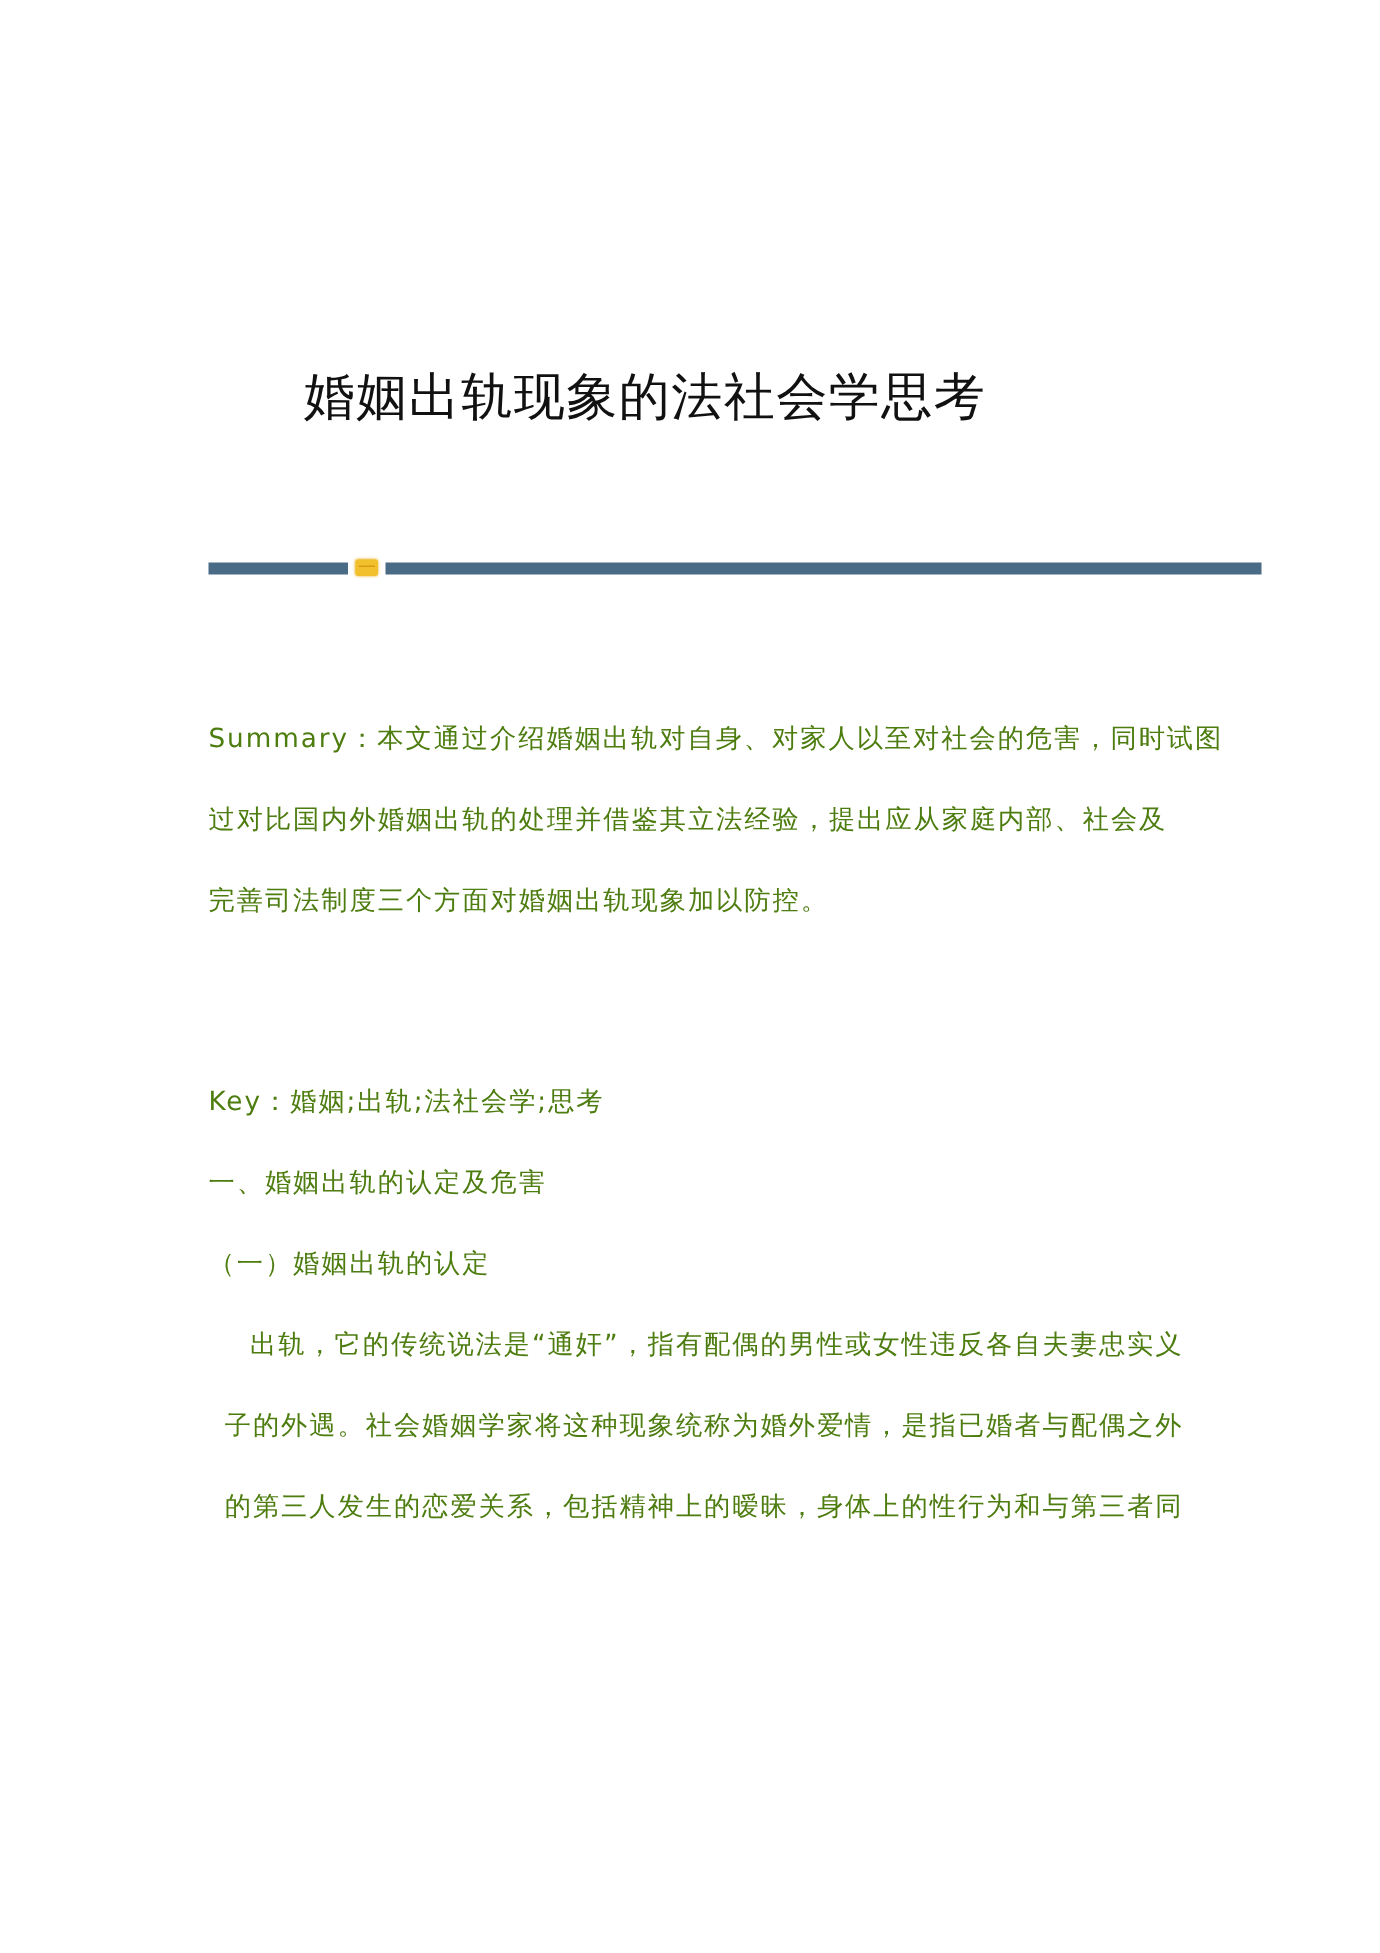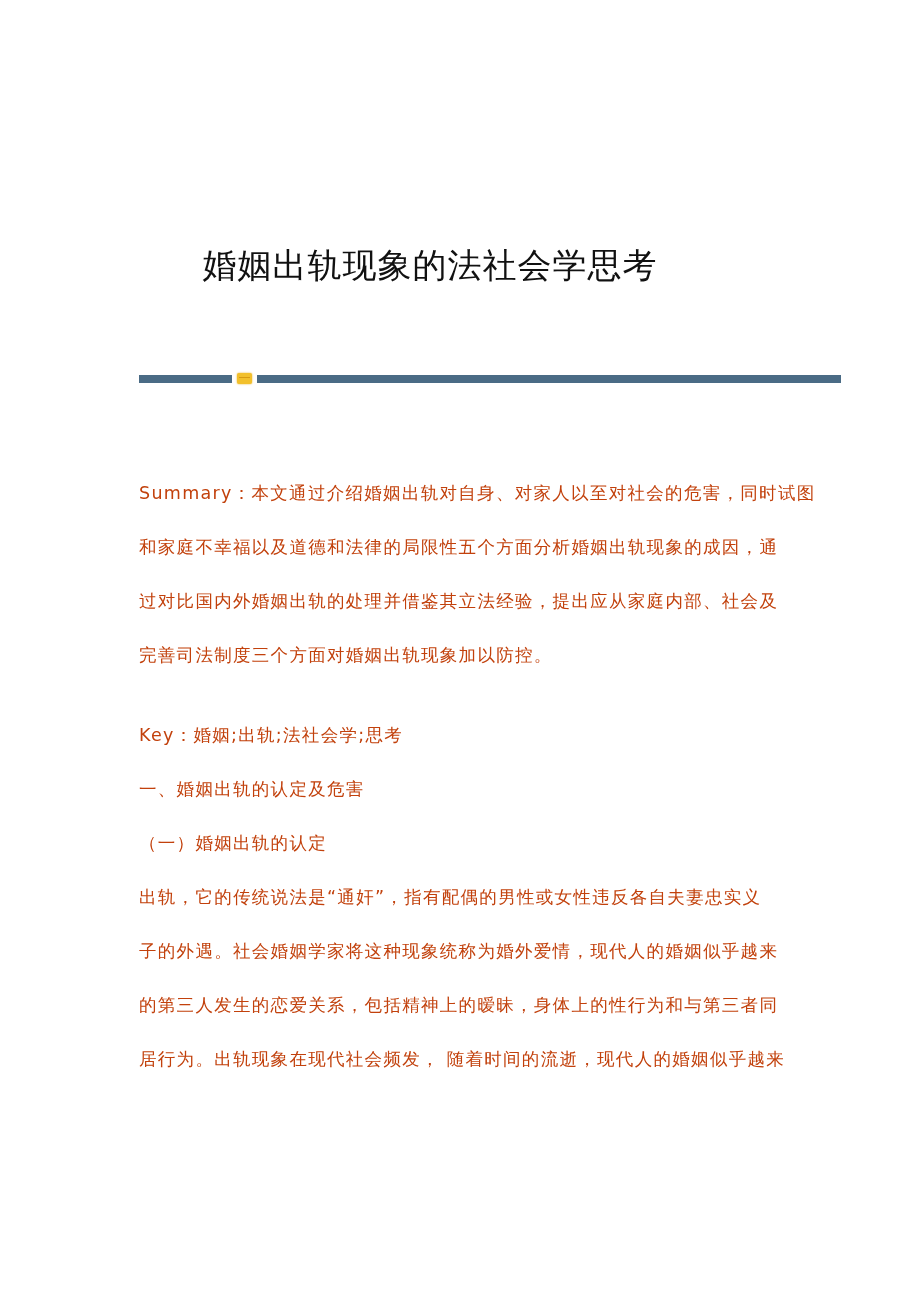--- a/index.html
+++ b/index.html
@@ -68,63 +68,61 @@
       right: 2px;
       top: 4px;
       height: 1px;
       background: #d79a12;
     }
     .body-text {
       position: absolute;
       left: 139px;
       width: 650px;
       font-size: 17.5px;
-      color: #c2410c;
+      color: #4d7c0f;
       font-family: "DejaVu Sans", "Liberation Sans", sans-serif;
     }
     .summary { top: 466px; }
     .keywords { top: 708px; }
     .heading1 { top: 762px; }
     .heading2 { top: 816px; }
-    .body-para { top: 870px; }
+    .body-para { top: 870px; text-align: right; }
     .line {
       display: block;
       white-space: nowrap;
       line-height: 54px;
       letter-spacing: 1.3px;
     }
   </style>
 </head>
 <body>
 
 <h1 class="page-title">婚姻出轨现象的法社会学思考</h1>
 
 <div class="divider">
   <div class="bar-left"></div>
   <div class="ornament"></div>
   <div class="bar-right"></div>
 </div>
 
 <div class="body-text summary">
   <span class="line"><span class="label">Summary</span><span>：</span><span>本文通过介绍婚姻出轨对自身、对家人以至对社会的危害，同时试图</span></span>
-  <span class="line">和家庭不幸福以及道德和法律的局限性五个方面分析婚姻出轨现象的成因，通</span>
   <span class="line">过对比国内外婚姻出轨的处理并借鉴其立法经验，提出应从家庭内部、社会及</span>
   <span class="line">完善司法制度三个方面对婚姻出轨现象加以防控。</span>
 </div>
 
 <div class="body-text keywords">
   <span class="line"><span class="label">Key</span><span>：</span><span>婚姻;出轨;法社会学;思考</span></span>
 </div>
 
 <div class="body-text heading1">
   <span class="line">一、婚姻出轨的认定及危害</span>
 </div>
 
 <div class="body-text heading2">
   <span class="line">（一）婚姻出轨的认定</span>
 </div>
 
 <div class="body-text body-para">
   <span class="line">出轨，它的传统说法是“通奸”，指有配偶的男性或女性违反各自夫妻忠实义</span>
-  <span class="line">子的外遇。社会婚姻学家将这种现象统称为婚外爱情，现代人的婚姻似乎越来</span>
+  <span class="line">子的外遇。社会婚姻学家将这种现象统称为婚外爱情，是指已婚者与配偶之外</span>
   <span class="line">的第三人发生的恋爱关系，包括精神上的暧昧，身体上的性行为和与第三者同</span>
-  <span class="line">居行为。出轨现象在现代社会频发， 随着时间的流逝，现代人的婚姻似乎越来</span>
 </div>
 
 </body></html>

